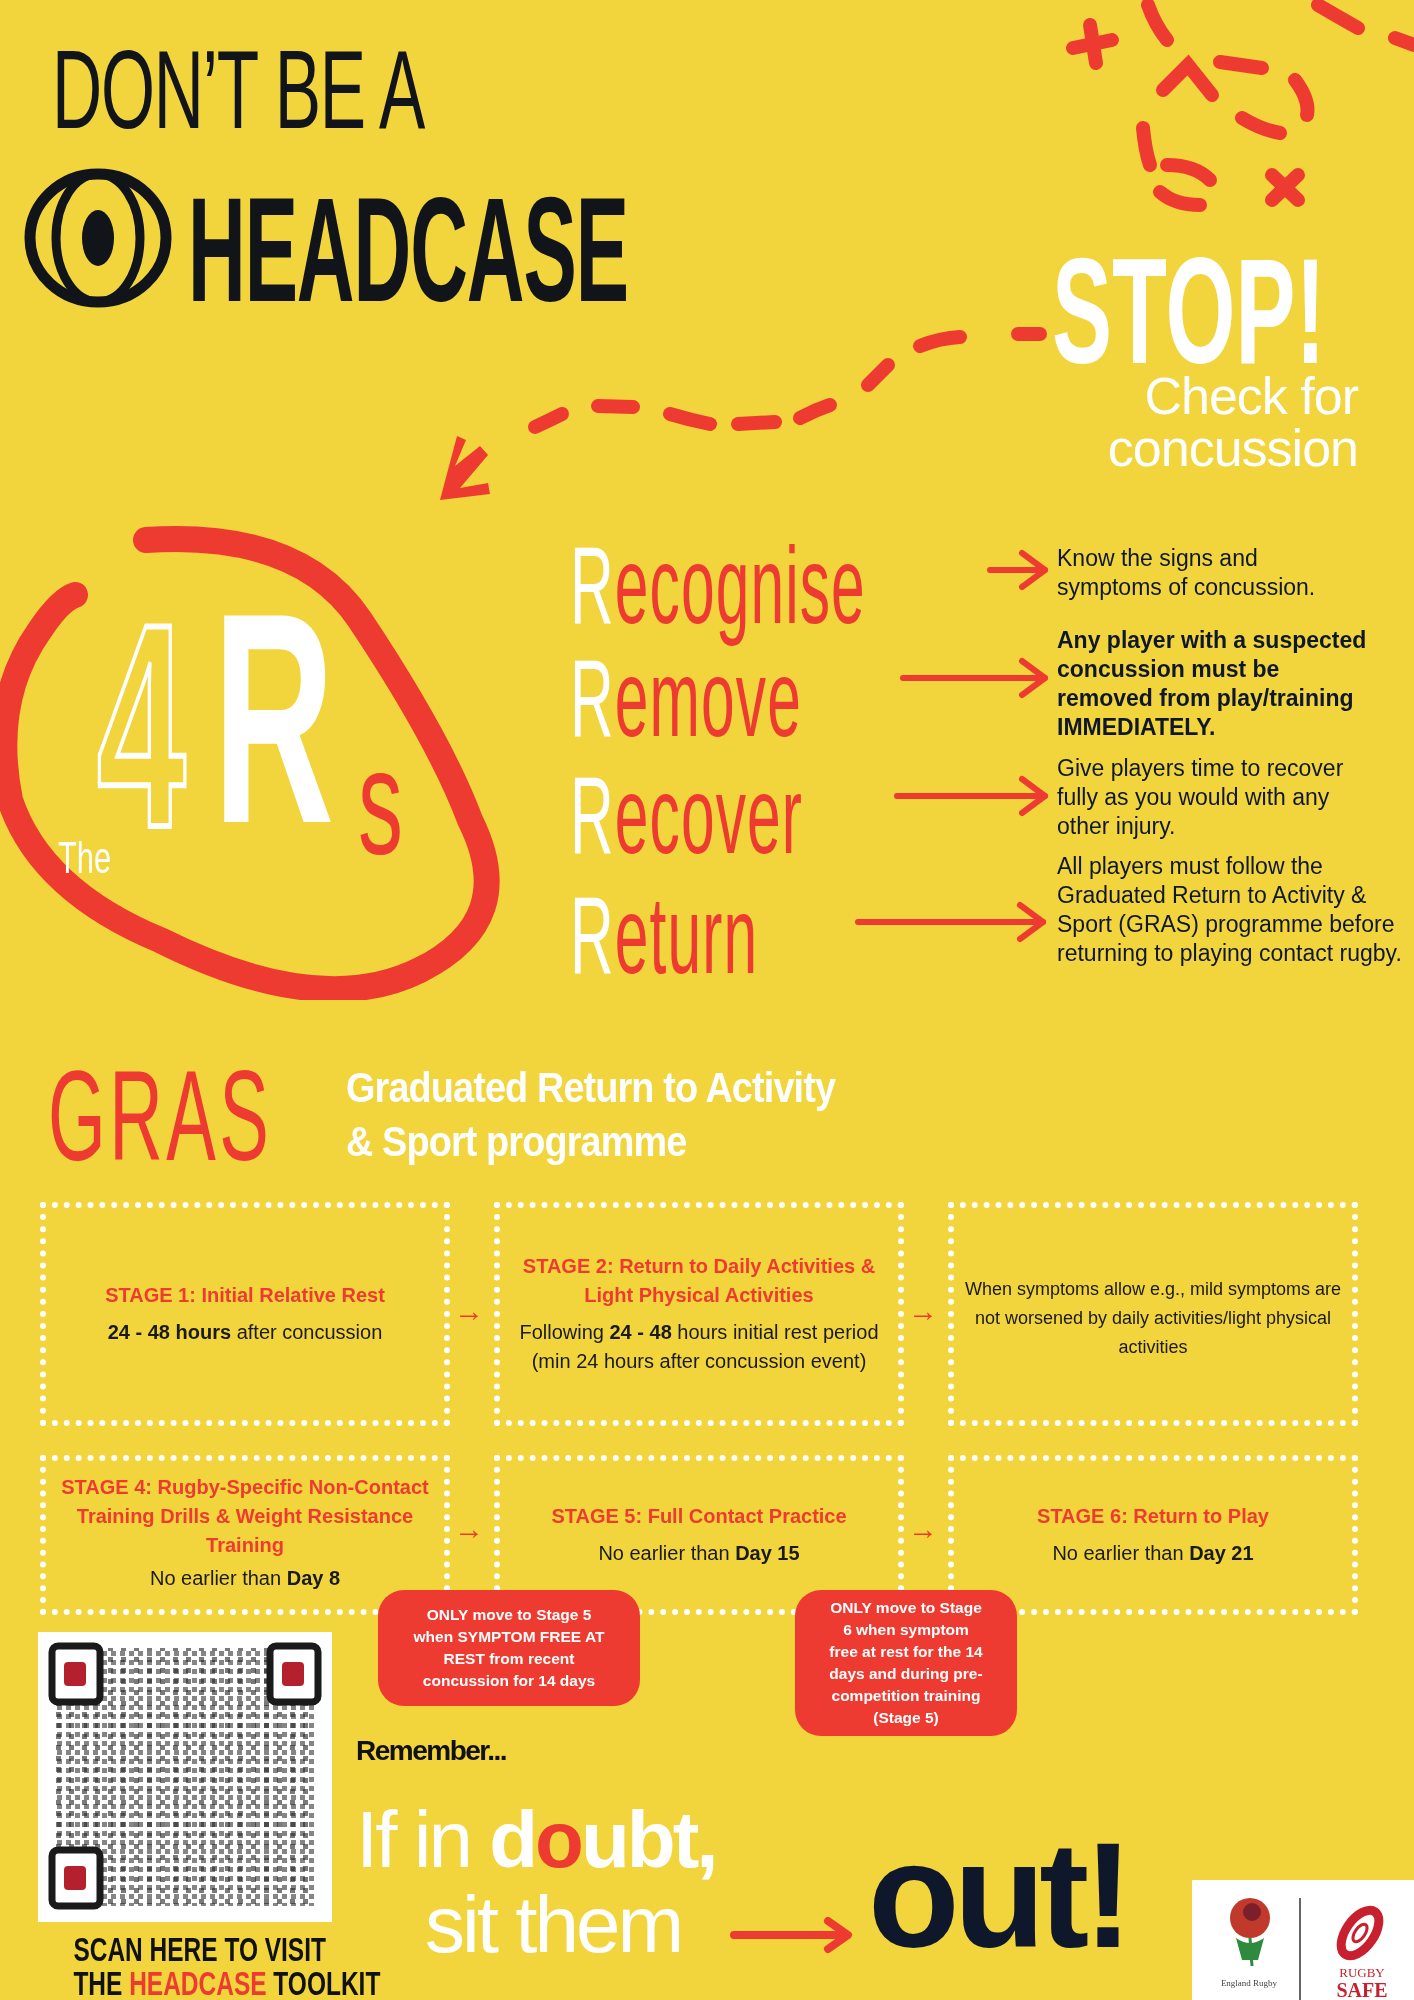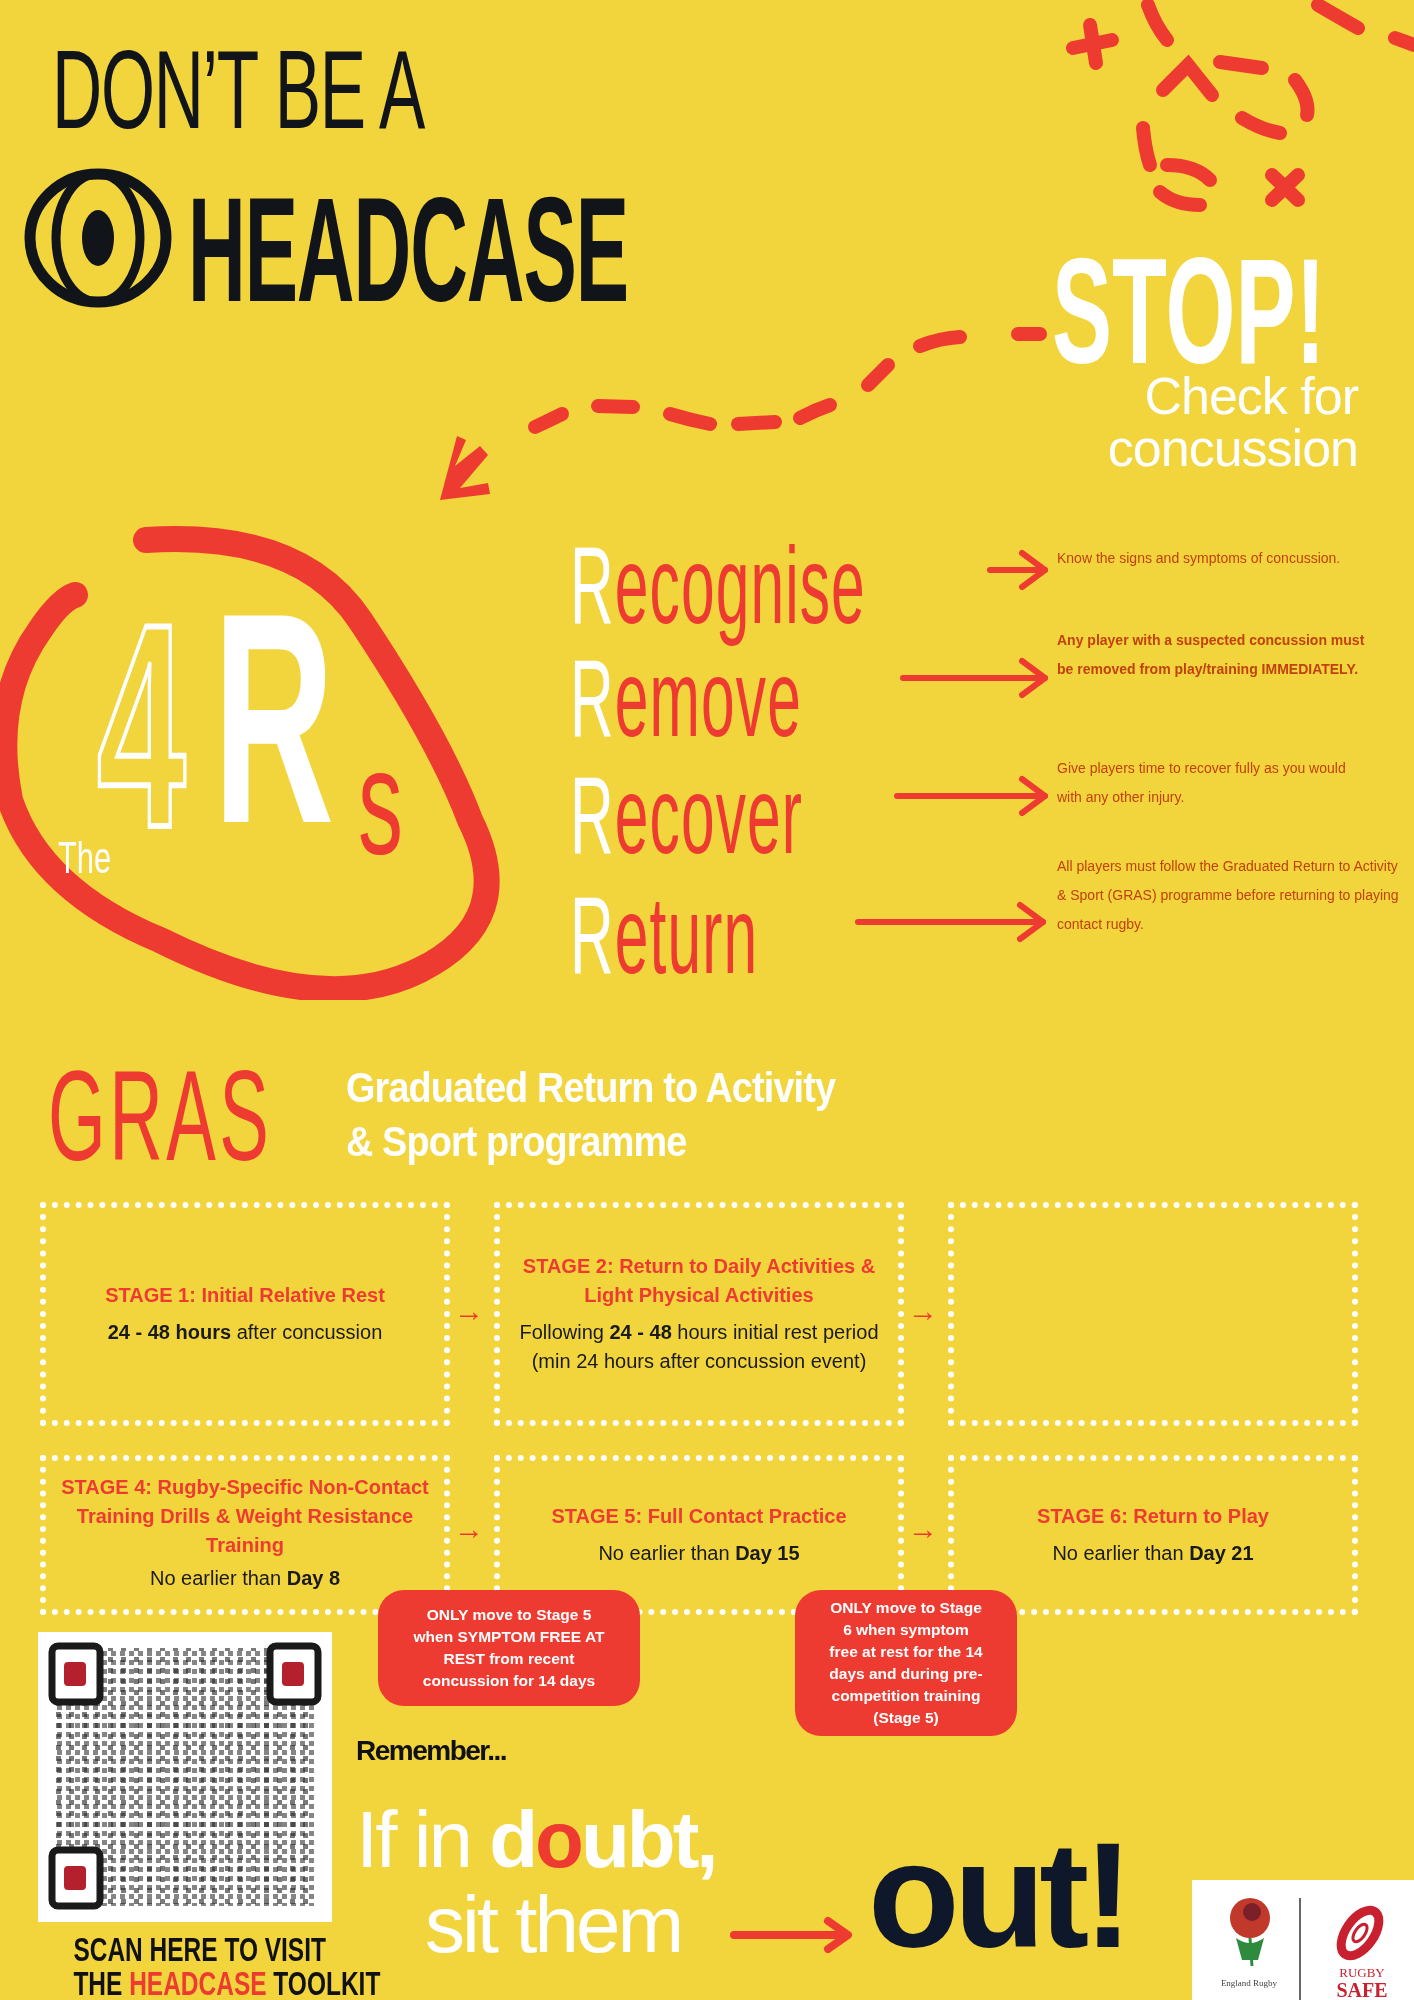--- a/index.html
+++ b/index.html
@@ -5,21 +5,21 @@
   html,body{margin:0;padding:0;}
   body{width:1414px;height:2000px;background:#F2D53C;position:relative;overflow:hidden;font-family:"Liberation Sans",sans-serif;}
   .abs{position:absolute;}
   .cond{font-family:"Liberation Sans Narrow","Liberation Sans",sans-serif;}
   .title-small{left:52px;top:34px;font-size:112px;font-weight:400;color:#111418;letter-spacing:-2px;transform:scaleX(0.62);transform-origin:left top;line-height:1;white-space:nowrap;}
   .title-big{left:188px;top:176px;font-size:148px;font-weight:700;color:#111418;transform:scaleX(0.54);transform-origin:left top;line-height:1;white-space:nowrap;letter-spacing:-2px;}
   .stop{left:1052px;top:236px;font-size:150px;font-weight:700;color:#fff;transform:scaleX(0.6);transform-origin:left top;line-height:1;white-space:nowrap;}
   .check{right:56px;top:370px;font-size:52px;color:#fff;text-align:right;line-height:1.0;letter-spacing:-1px;}
   .rword{left:570px;font-size:110px;line-height:1;color:#EE3B31;transform:scaleX(0.55);transform-origin:left top;white-space:nowrap;letter-spacing:2px;}
   .rword .cap{color:#fff;}
-  .rdesc{left:1057px;font-size:14px;color:#c2410c;line-height:29px;width:345px;}
+  .rdesc{left:1057px;font-size:23px;color:#0f172a;line-height:29px;width:345px;}
   .gras{left:48px;top:1052px;font-size:128px;color:#EE3B31;transform:scaleX(0.58);transform-origin:left top;line-height:1;letter-spacing:6px;}
   .gras-sub{left:346px;top:1060px;font-size:43px;font-weight:700;color:#fff;line-height:54px;letter-spacing:-1px;transform:scaleX(0.88);transform-origin:left top;white-space:nowrap;}
   .stage{border:6px dotted #fff;box-sizing:border-box;display:flex;flex-direction:column;justify-content:center;align-items:center;text-align:center;padding:8px 10px;}
   .stage .st{color:#EE3B31;font-weight:700;font-size:20px;line-height:29px;}
   .stage .sb{color:#1a1a1a;font-size:20px;line-height:29px;margin-top:8px;}
   .stage .sb b{font-weight:700;}
   .sarrow{color:#EE3B31;font-size:30px;font-weight:700;line-height:1;}
   .callout{background:#EE3B31;border-radius:26px;color:#fff;font-weight:700;font-size:15.5px;line-height:22px;text-align:center;display:flex;align-items:center;justify-content:center;padding:10px 32px;box-sizing:border-box;}
   .qr{left:38px;top:1632px;width:294px;height:290px;background:#fff;}
   .scan{left:30px;top:1932px;width:310px;text-align:center;font-size:34px;font-weight:700;color:#111;line-height:34px;transform:scaleX(0.72);transform-origin:center top;white-space:nowrap;}
@@ -124,20 +124,21 @@
   <div class="st">STAGE 1: Initial Relative Rest</div>
   <div class="sb"><b>24 - 48 hours</b><span> after concussion</span></div>
 </div>
 <div class="abs sarrow" style="left:454px;top:1296px;">→</div>
 <div class="abs stage" style="left:494px;top:1202px;width:410px;height:224px;">
   <div class="st">STAGE 2: Return to Daily Activities &amp; Light Physical Activities</div>
   <div class="sb"><span>Following </span><b>24 - 48</b><span> hours initial rest period (min 24 hours after concussion event)</span></div>
 </div>
 <div class="abs sarrow" style="left:908px;top:1296px;">→</div>
 <div class="abs stage" style="left:948px;top:1202px;width:410px;height:224px;">
+  <div class="sb" style="font-size:18px;">When symptoms allow e.g., mild symptoms are not worsened by daily activities/light physical activities</div>
 </div>
 
 <div class="abs stage" style="left:40px;top:1455px;width:410px;height:160px;padding-top:4px;">
   <div class="st">STAGE 4: Rugby-Specific Non-Contact Training Drills &amp; Weight Resistance Training</div>
   <div class="sb" style="margin-top:4px;"><span>No earlier than </span><b>Day 8</b></div>
 </div>
 <div class="abs sarrow" style="left:454px;top:1514px;">→</div>
 <div class="abs stage" style="left:494px;top:1455px;width:410px;height:160px;">
   <div class="st">STAGE 5: Full Contact Practice</div>
   <div class="sb"><span>No earlier than </span><b>Day 15</b></div>

